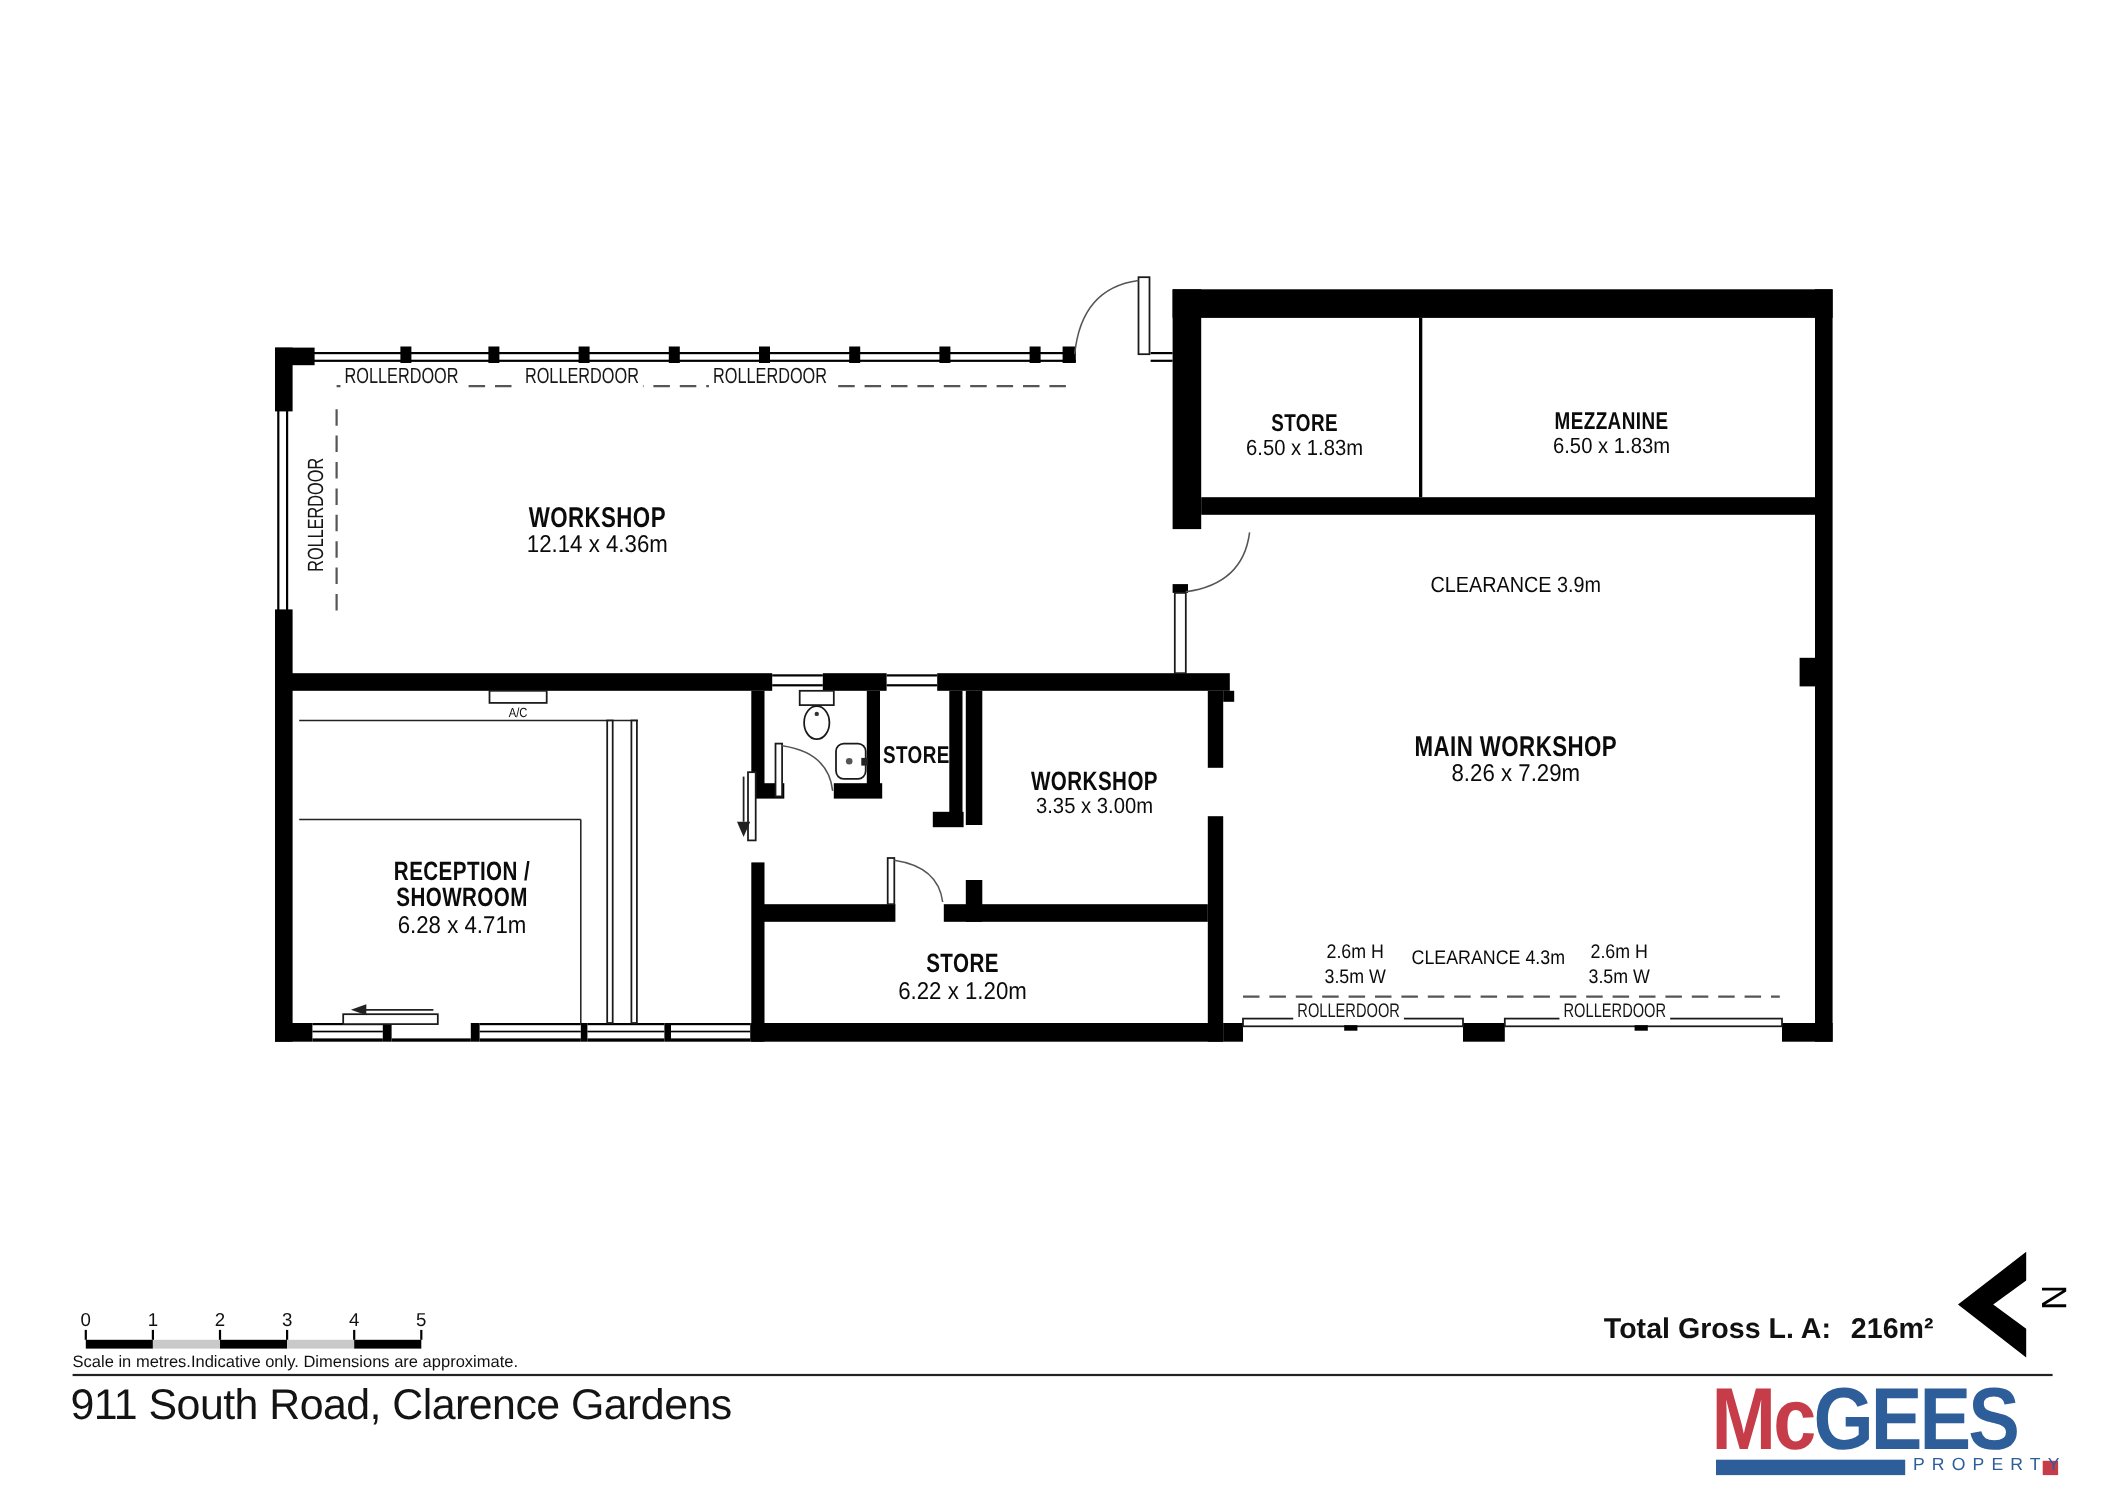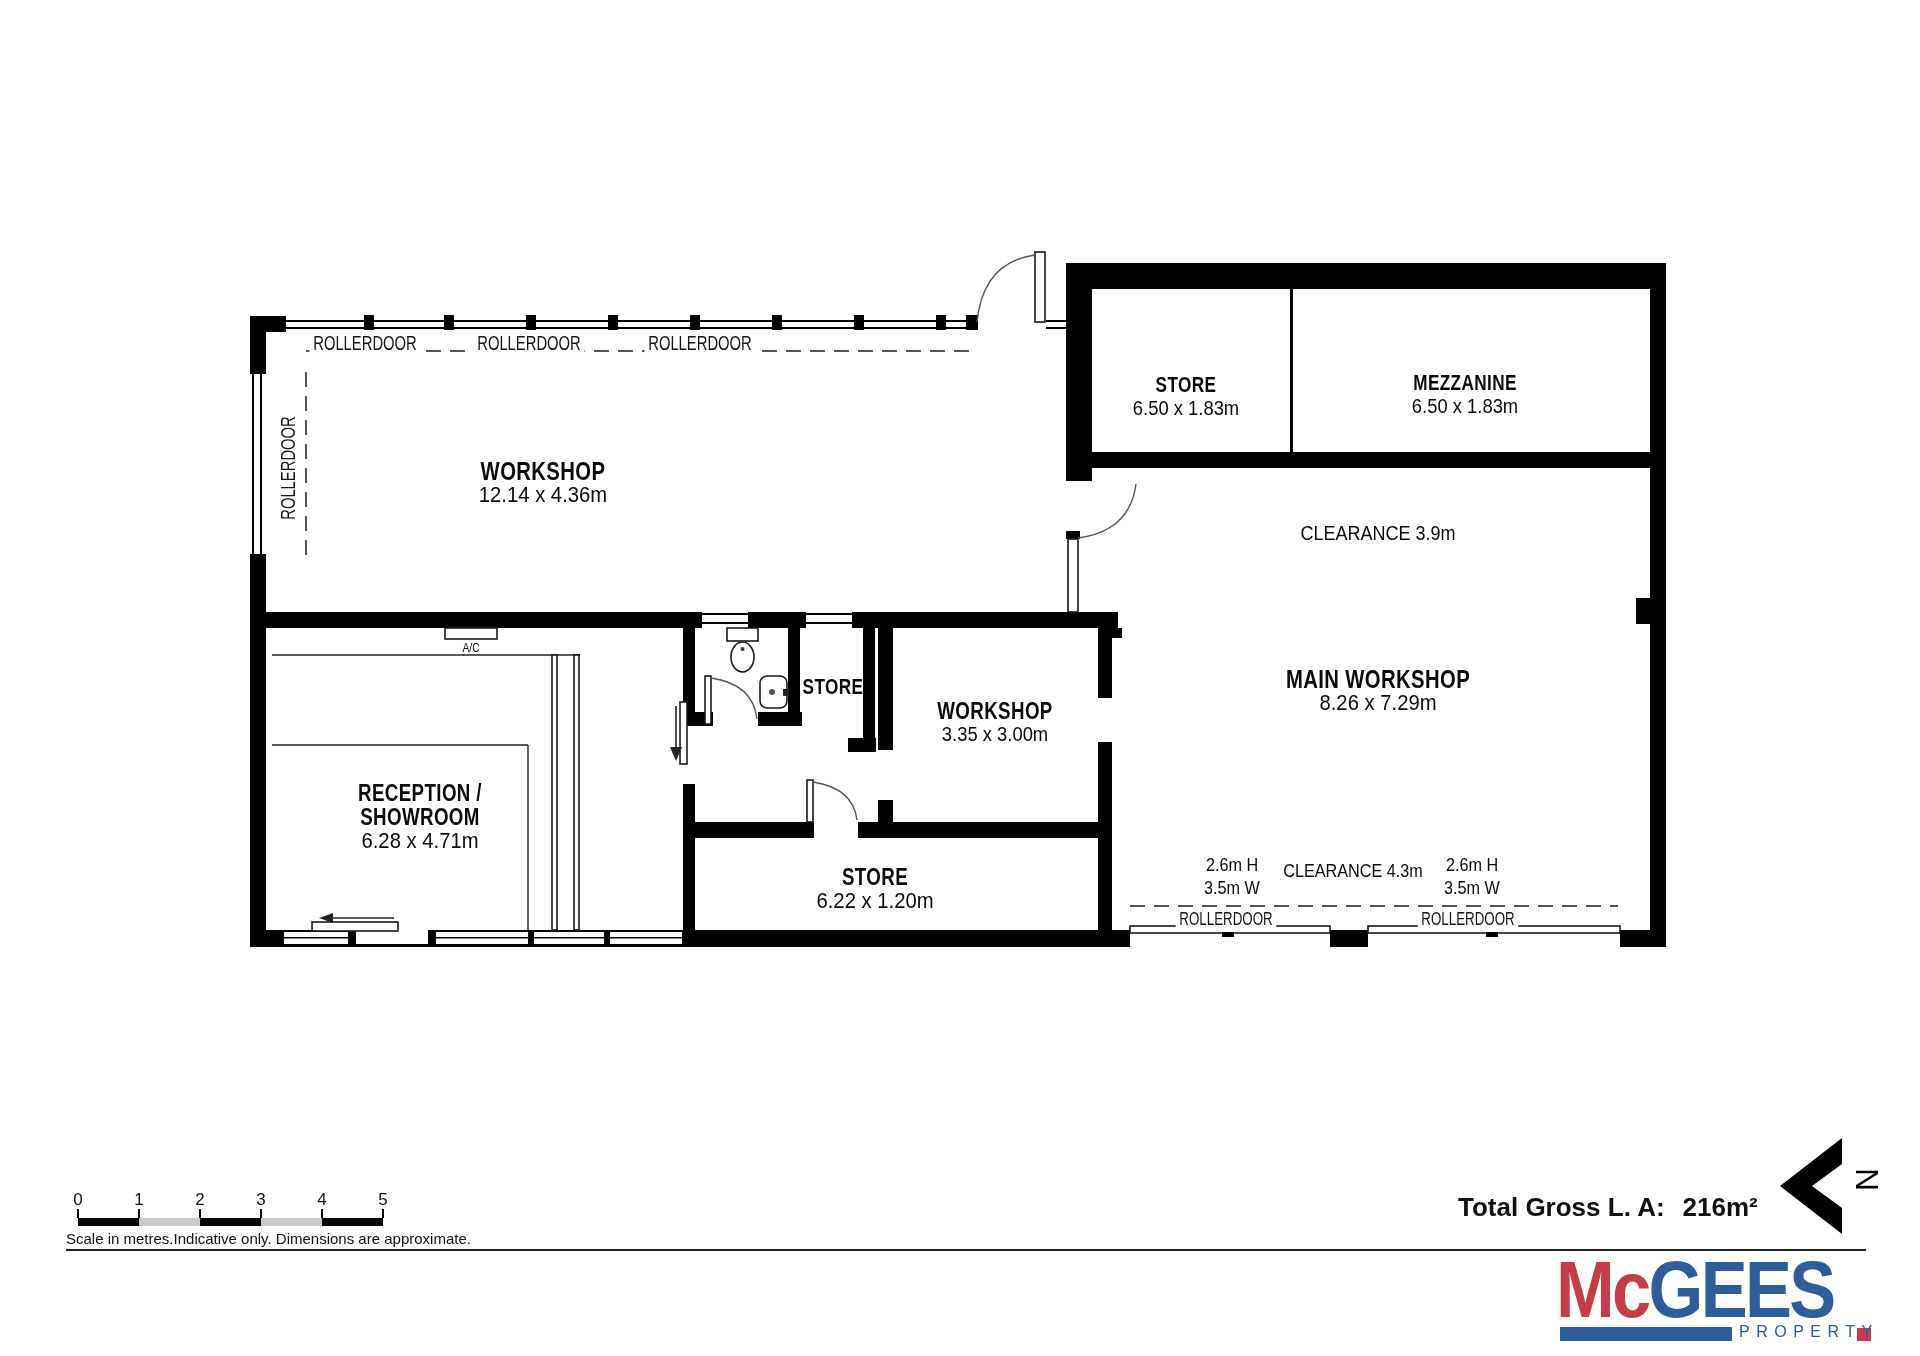--- a/index.html
+++ b/index.html
@@ -264,20 +264,21 @@
   <div class="lbl tiny" style="left:471px;top:648px;">A/C</div>
 
   <div class="snum" style="left:78px;top:1200px;">0</div>
   <div class="snum" style="left:139px;top:1200px;">1</div>
   <div class="snum" style="left:200px;top:1200px;">2</div>
   <div class="snum" style="left:261px;top:1200px;">3</div>
   <div class="snum" style="left:322px;top:1200px;">4</div>
   <div class="snum" style="left:383px;top:1200px;">5</div>
   <div class="caption">Scale in metres.Indicative only. Dimensions are approximate.</div>
 
+  <div class="title">911 South Road, Clarence Gardens</div>
 
   <div class="total">
     <span>Total Gross L. A:</span>
     <span>216m²</span>
   </div>
 
   <div class="logoText">
     <span class="red">Mc</span><span class="blue">GEES</span>
   </div>
   <div class="prop">PROPERTY</div>

